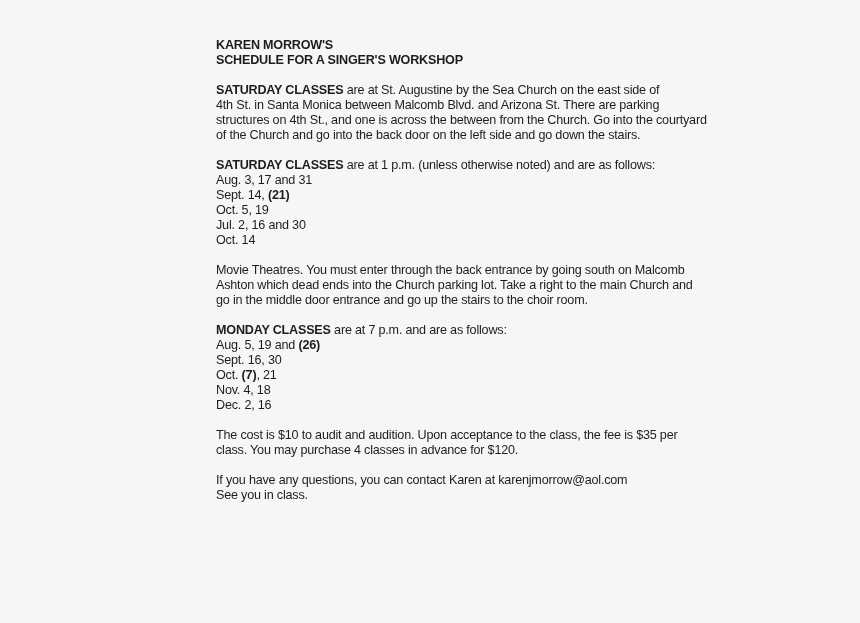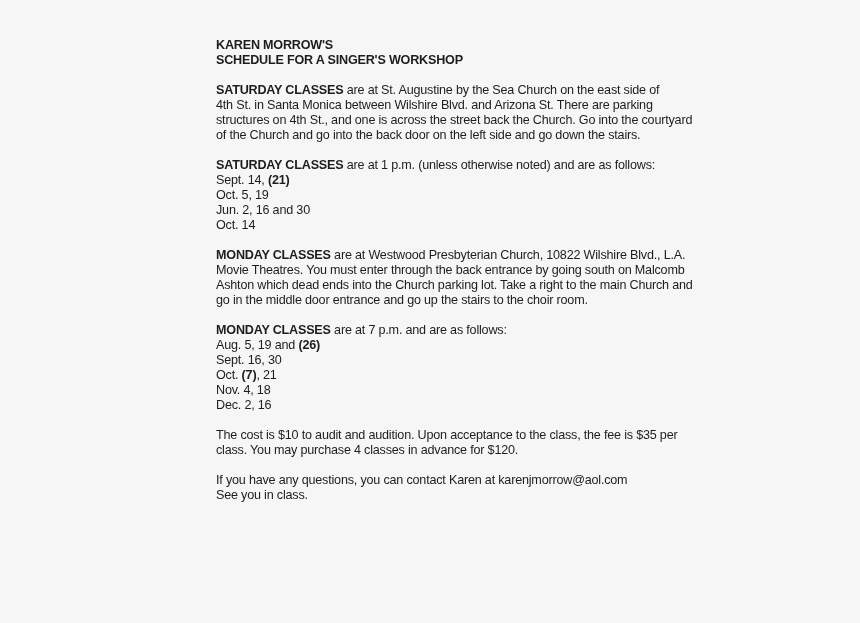--- a/index.html
+++ b/index.html
@@ -32,33 +32,33 @@
 <body style="background: rgb(246, 246, 246); color: rgb(29, 29, 29);">
 
 <main class="doc">
   <div id="doc-body">
       <div class="para">
         <div class="line"><span class="b">KAREN MORROW'S</span></div>
         <div class="line"><span class="b">SCHEDULE FOR A SINGER'S WORKSHOP</span></div>
       </div>
       <div class="para">
         <div class="line"><span class="b">SATURDAY CLASSES</span><span> are at St. Augustine by the Sea Church on the east side of</span></div>
-        <div class="line"><span>4th St. in Santa Monica between Wilshire Blvd. and Arizona St. There are parking</span></div>
-        <div class="line"><span>structures on 4th St., and one is across the street back the Church. Go into the courtyard</span></div>
+        <div class="line"><span>4th St. in Santa Monica between Malcomb Blvd. and Arizona St. There are parking</span></div>
+        <div class="line"><span>structures on 4th St., and one is across the between from the Church. Go into the courtyard</span></div>
         <div class="line"><span>of the Church and go into the back door on the left side and go down the stairs.</span></div>
       </div>
       <div class="para">
         <div class="line"><span class="b">SATURDAY CLASSES</span><span> are at 1 p.m. (unless otherwise noted) and are as follows:</span></div>
+        <div class="line"><span>Aug. 3, 17 and 31</span></div>
         <div class="line"><span>Sept. 14, </span><span class="b">(21)</span></div>
         <div class="line"><span>Oct. 5, 19</span></div>
-        <div class="line"><span>Jun. 2, 16 and 30</span></div>
+        <div class="line"><span>Jul. 2, 16 and 30</span></div>
         <div class="line"><span>Oct. 14</span></div>
       </div>
       <div class="para">
-        <div class="line"><span class="b">MONDAY CLASSES</span><span> are at Westwood Presbyterian Church, 10822 Wilshire Blvd., L.A.</span></div>
         <div class="line"><span>Movie Theatres. You must enter through the back entrance by going south on Malcomb</span></div>
         <div class="line"><span>Ashton which dead ends into the Church parking lot. Take a right to the main Church and</span></div>
         <div class="line"><span>go in the middle door entrance and go up the stairs to the choir room.</span></div>
       </div>
       <div class="para">
         <div class="line"><span class="b">MONDAY CLASSES</span><span> are at 7 p.m. and are as follows:</span></div>
         <div class="line"><span>Aug. 5, 19 and </span><span class="b">(26)</span></div>
         <div class="line"><span>Sept. 16, 30</span></div>
         <div class="line"><span>Oct. </span><span class="b">(7)</span><span>, 21</span></div>
         <div class="line"><span>Nov. 4, 18</span></div>

